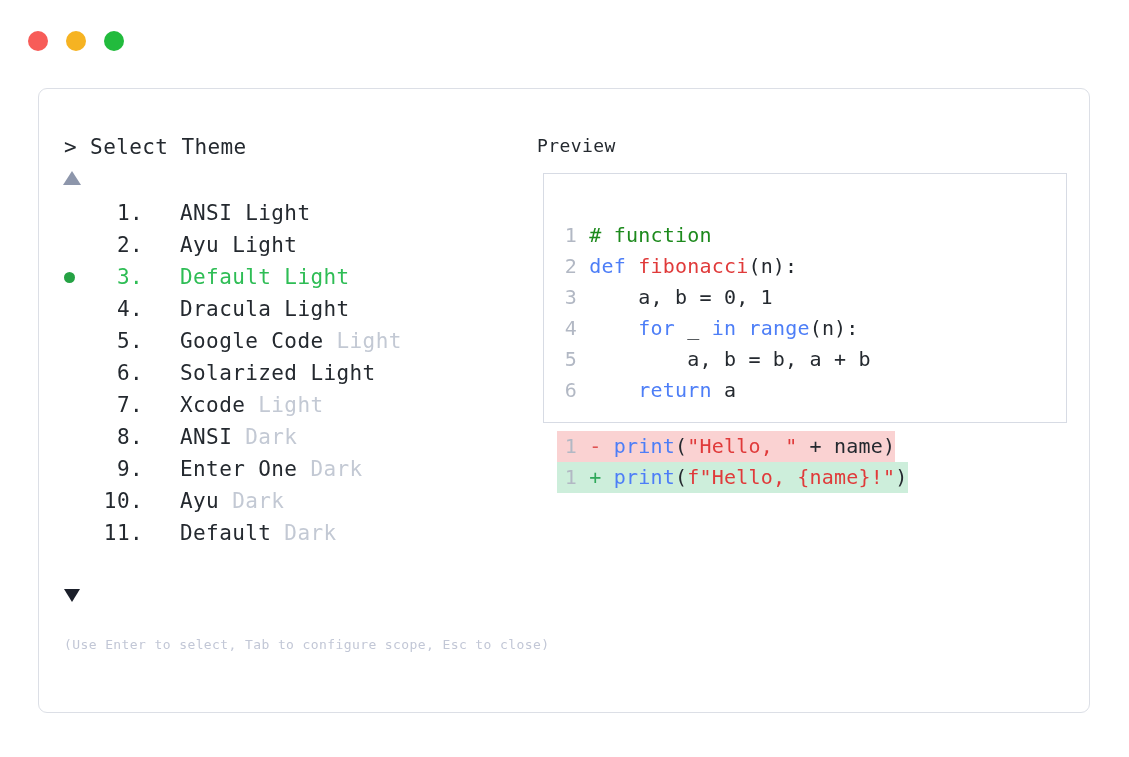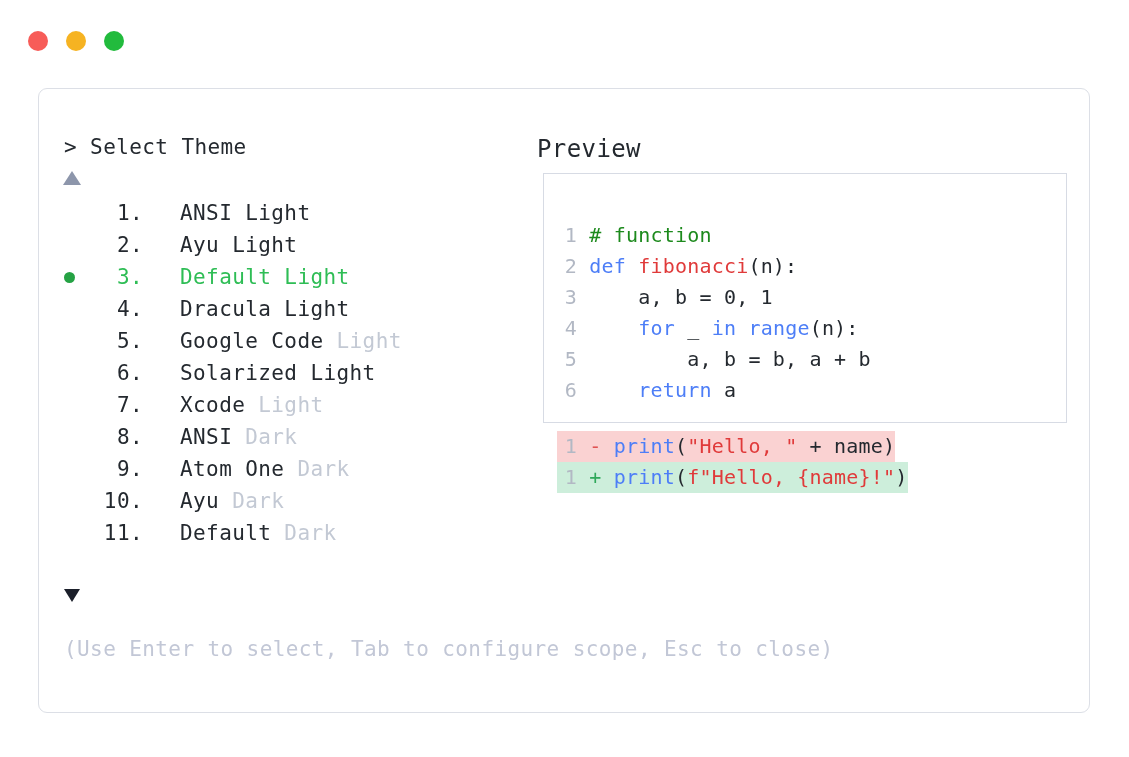--- a/index.html
+++ b/index.html
@@ -63,21 +63,21 @@
     font-size: 21px;
     letter-spacing: 0.4px;
     white-space: pre;
     color: #24292f;
   }
 
   .preview-label {
     position: absolute;
     left: 498px;
     top: 46px;
-    font-size: 24px;
+    font-size: 18px;
     letter-spacing: 0.4px;
     color: #24292f;
     white-space: pre;
   }
 
   
   .scroll-up {
     position: absolute;
     left: 24px;
     top: 82px;
@@ -145,21 +145,21 @@
   .theme-row.selected .label,
   .theme-row.selected .suffix {
     color: #2ebd55;
   }
 
   
   .hint {
     position: absolute;
     left: 25px;
     top: 548px;
-    font-size: 21px;
+    font-size: 13px;
     letter-spacing: 0.4px;
     color: #c2c7d6;
     white-space: pre;
   }
 
   
   .preview-box {
     position: absolute;
     left: 504px;
     top: 84px;
@@ -223,21 +223,21 @@
 
     <div class="theme-list" id="theme-list">
         <div class="theme-row"><span class="num">1.</span><span class="label"><span>ANSI </span><span class="">Light</span></span></div>
         <div class="theme-row"><span class="num">2.</span><span class="label"><span>Ayu </span><span class="">Light</span></span></div>
         <div class="theme-row selected"><span class="bullet"></span><span class="num">3.</span><span class="label"><span>Default </span><span class="">Light</span></span></div>
         <div class="theme-row"><span class="num">4.</span><span class="label"><span>Dracula </span><span class="">Light</span></span></div>
         <div class="theme-row"><span class="num">5.</span><span class="label"><span>Google Code </span><span class="suffix">Light</span></span></div>
         <div class="theme-row"><span class="num">6.</span><span class="label"><span>Solarized </span><span class="">Light</span></span></div>
         <div class="theme-row"><span class="num">7.</span><span class="label"><span>Xcode </span><span class="suffix">Light</span></span></div>
         <div class="theme-row"><span class="num">8.</span><span class="label"><span>ANSI </span><span class="suffix">Dark</span></span></div>
-        <div class="theme-row"><span class="num">9.</span><span class="label"><span>Atom One </span><span class="suffix">Dark</span></span></div>
+        <div class="theme-row"><span class="num">9.</span><span class="label"><span>Enter One </span><span class="suffix">Dark</span></span></div>
         <div class="theme-row"><span class="num">10.</span><span class="label"><span>Ayu </span><span class="suffix">Dark</span></span></div>
         <div class="theme-row"><span class="num">11.</span><span class="label"><span>Default </span><span class="suffix">Dark</span></span></div>
       </div>
 
     <div class="hint">(Use Enter to select, Tab to configure scope, Esc to close)</div>
 
     <div class="preview-box">
       <div class="code" id="code-block"><span class="code-line"><span class="ln">1</span><span> </span><span class="t-comment"># function</span></span><span class="code-line"><span class="ln">2</span><span> </span><span class="t-kw">def </span><span class="t-fn">fibonacci</span><span class="t-punct">(n):</span></span><span class="code-line"><span class="ln">3</span><span> </span><span class="t-plain">    a, b = 0, 1</span></span><span class="code-line"><span class="ln">4</span><span> </span><span class="t-plain">    </span><span class="t-kw">for</span><span class="t-plain"> _ </span><span class="t-kw">in</span><span class="t-plain"> </span><span class="t-kw">range</span><span class="t-punct">(n):</span></span><span class="code-line"><span class="ln">5</span><span> </span><span class="t-plain">        a, b = b, a + b</span></span><span class="code-line"><span class="ln">6</span><span> </span><span class="t-plain">    </span><span class="t-kw">return</span><span class="t-plain"> a</span></span><span class="gap"></span><span class="diff-line del"><span class="ln">1</span><span class="mark-del"> - </span><span class="t-kw">print</span><span class="t-punct">(</span><span class="t-str">"Hello, "</span><span class="t-plain"> + name)</span></span><span class="diff-line add"><span class="ln">1</span><span class="mark-add"> + </span><span class="t-kw">print</span><span class="t-punct">(</span><span class="t-str">f"Hello, {name}!"</span><span class="t-punct">)</span></span></div>
     </div>
 

